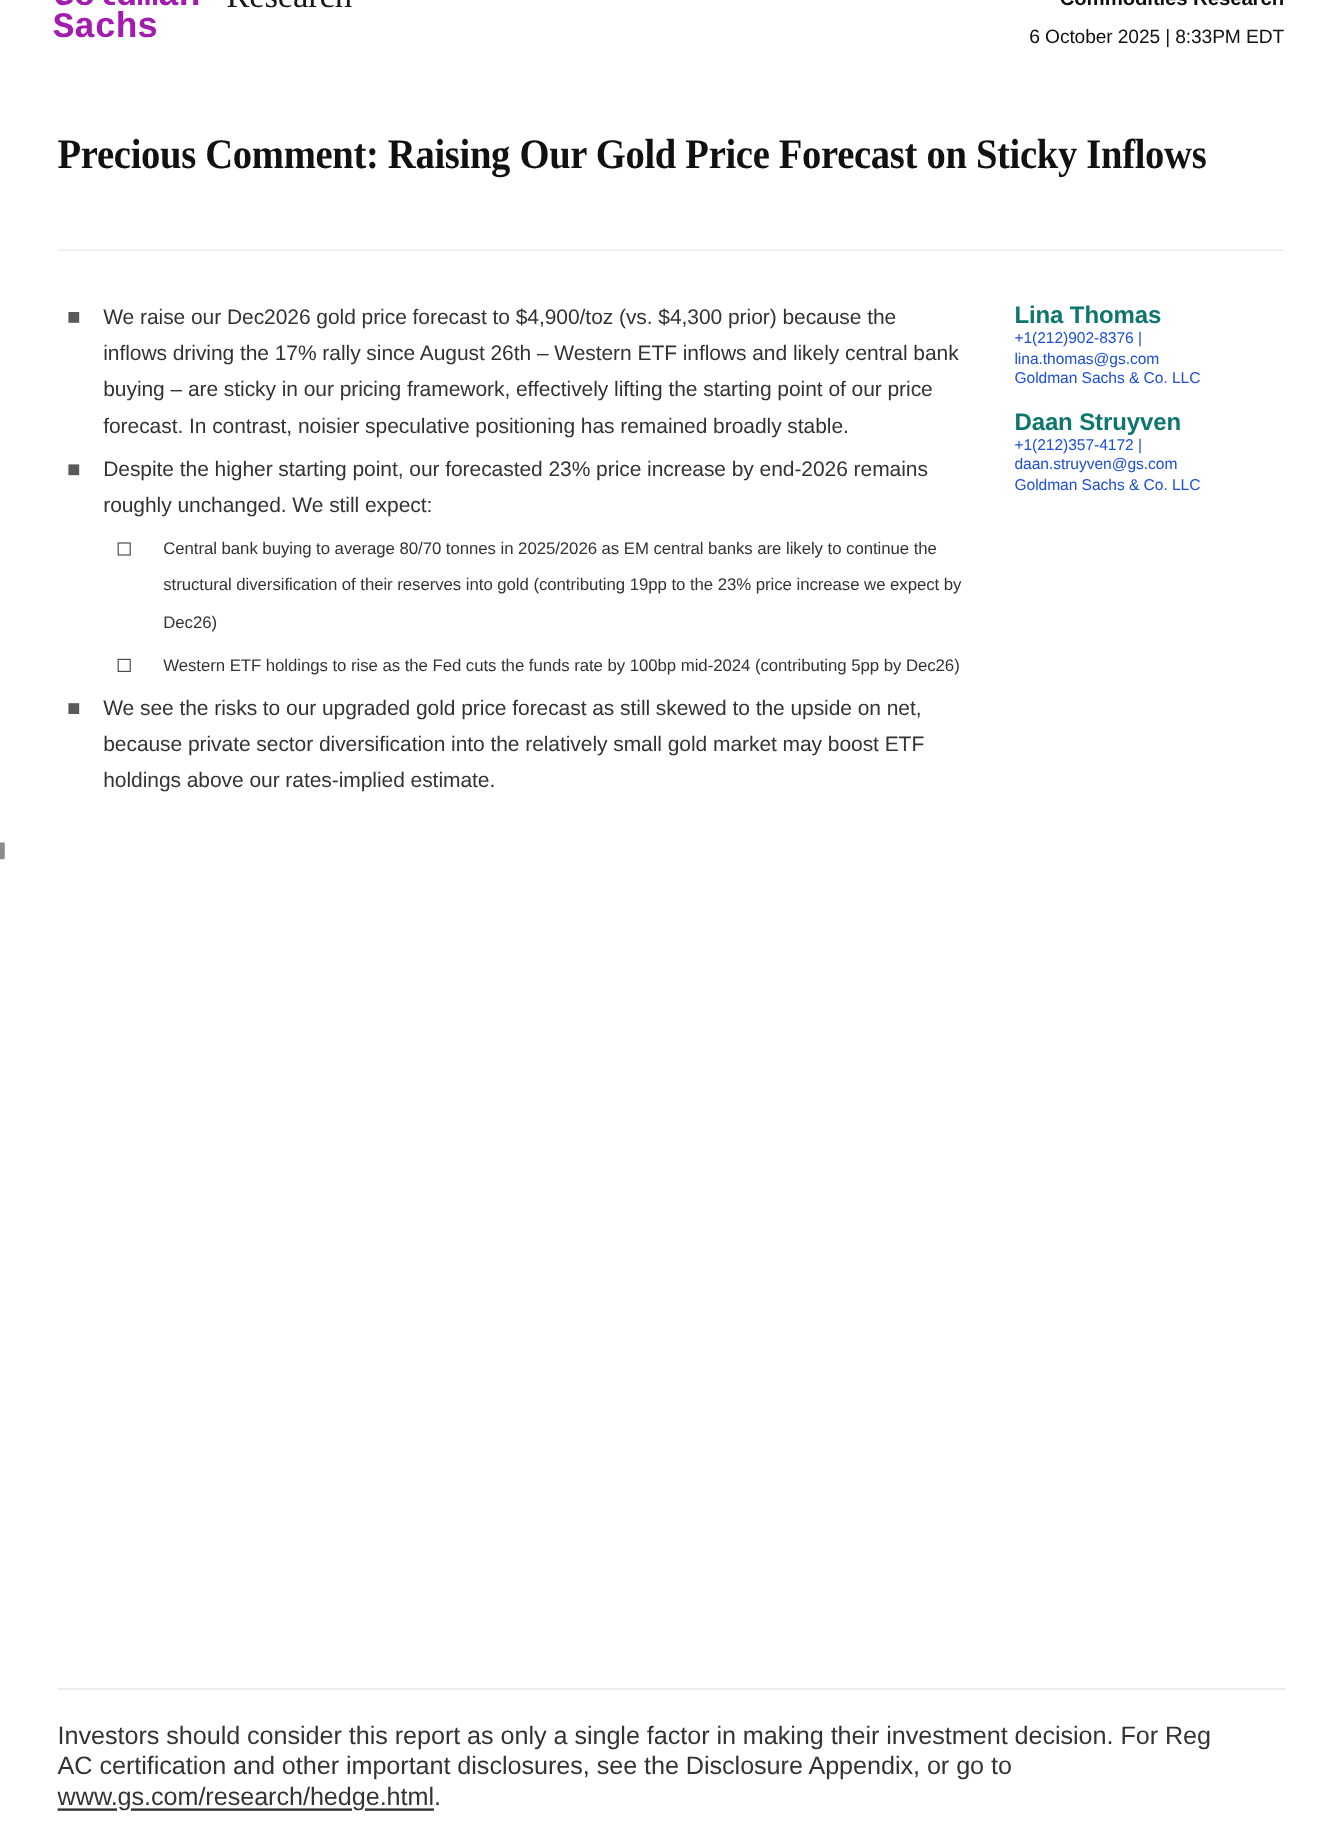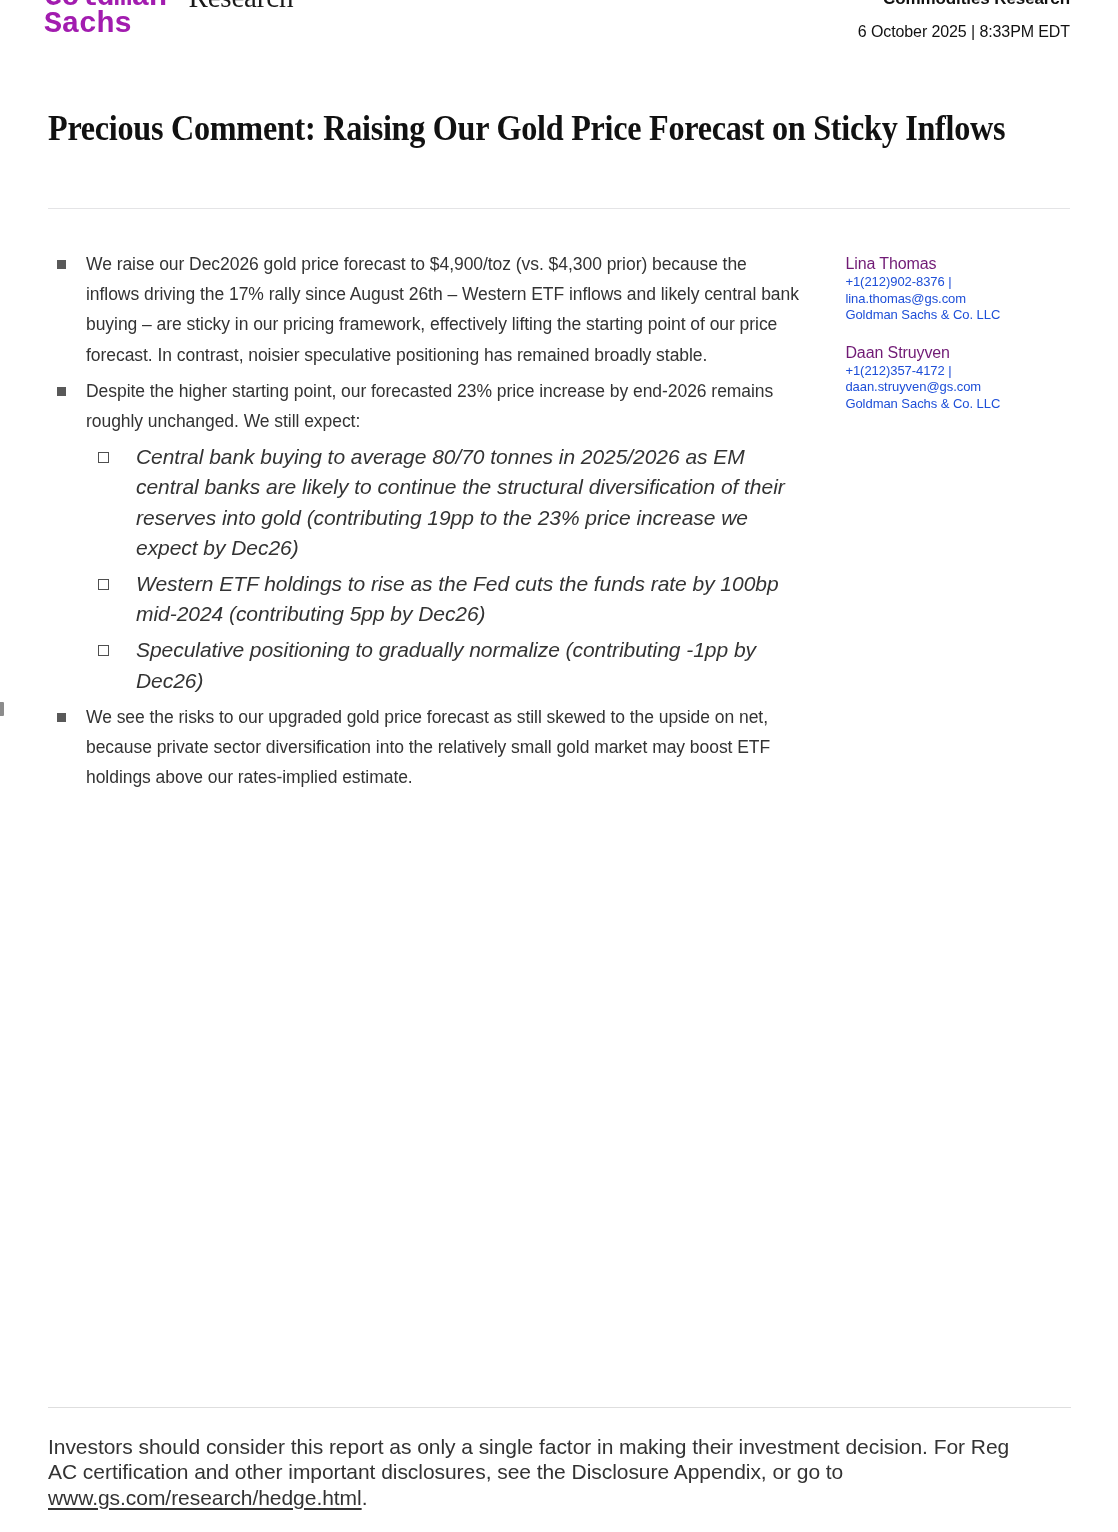--- a/index.html
+++ b/index.html
@@ -141,44 +141,43 @@
 
   ul.subbullets {
     list-style: none;
     margin-top: 6px;
   }
 
   li.subbullet {
     position: relative;
     padding-left: 50px;
     margin-bottom: 6px;
-    font-size: 21px;
+    font-size: 14px;
     line-height: 30.2px;
     color: #333333;
     letter-spacing: -0.05px;
-    font-style: italic;
   }
 
   li.subbullet > .marker-hollow {
     position: absolute;
     left: 12px;
     top: 10px;
     width: 11px;
     height: 11px;
     border: 1.5px solid #4f4f4f;
     background: transparent;
   }
 
   
   .author-block { margin-bottom: 18px; }
 
   .author-name {
-    font-size: 16px;
-    font-weight: normal;
-    color: #701a75;
+    font-size: 20px;
+    font-weight: bold;
+    color: #0f766e;
     line-height: 21px;
     letter-spacing: -0.1px;
   }
 
   .author-line {
     font-size: 13px;
     color: #1d4ed8;
     line-height: 16.5px;
     letter-spacing: -0.05px;
   }
@@ -262,24 +261,20 @@
         <span>Despite the higher starting point, our forecasted 23% price increase by end-2026 remains roughly unchanged. We still expect:</span>
         <ul class="subbullets">
           <li class="subbullet">
             <span class="marker-hollow"></span>
             <span>Central bank buying to average 80/70 tonnes in 2025/2026 as EM central banks are likely to continue the structural diversification of their reserves into gold (contributing 19pp to the 23% price increase we expect by Dec26)</span>
           </li>
           <li class="subbullet">
             <span class="marker-hollow"></span>
             <span>Western ETF holdings to rise as the Fed cuts the funds rate by 100bp mid-2024 (contributing 5pp by Dec26)</span>
           </li>
-          <li class="subbullet">
-            <span class="marker-hollow"></span>
-            <span>Speculative positioning to gradually normalize (contributing -1pp by Dec26)</span>
-          </li>
         </ul>
       </li>
 
       <li class="bullet">
         <span class="marker-sq"></span>
         <span>We see the risks to our upgraded gold price forecast as still skewed to the upside on net, because private sector diversification into the relatively small gold market may boost ETF holdings above our rates-implied estimate.</span>
       </li>
 
     </ul>
   </div>

